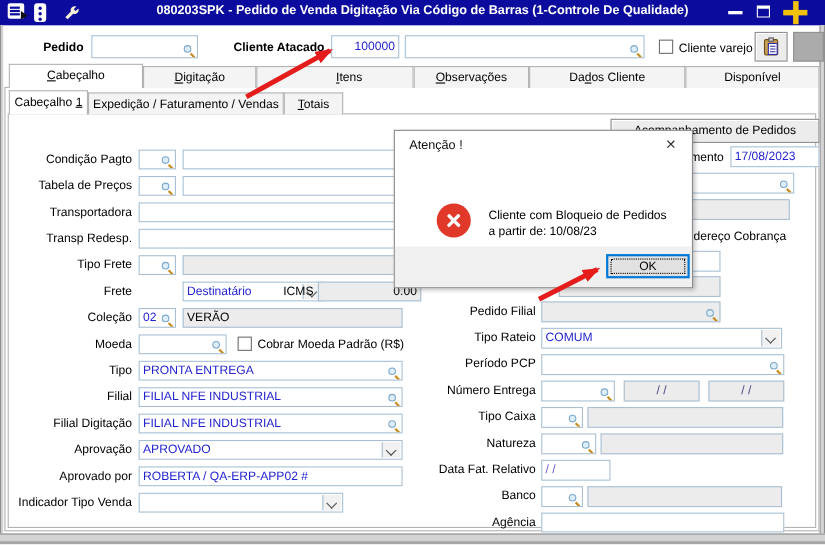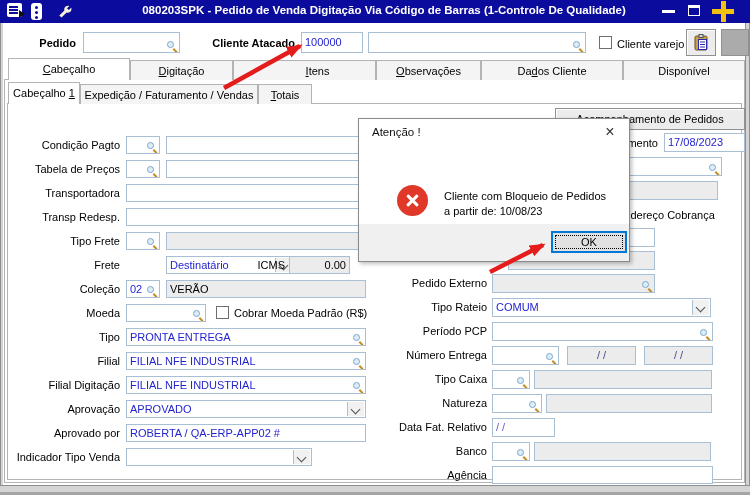--- a/index.html
+++ b/index.html
@@ -105,21 +105,21 @@
 
   <div class="frame-left"></div>
   <div class="frame-right"></div>
   <div class="frame-bottom"></div>
 
   <div class="lbl b" style="left:0;top:37px;width:76px;">Pedido</div>
   <div class="fld" style="left:83px;top:32px;width:97px;height:21px;line-height:19px;">
       <span class="mag"></span>
     </div>
   <div class="lbl b" style="left:190px;top:37px;width:105px;">Cliente Atacado</div>
-  <div class="fld vblue" style="left:301px;top:32px;width:62px;height:21px;line-height:19px;">100000</div>
+  <div class="fld vblue" style="left:301px;top:32px;width:62px;height:21px;line-height:19px;text-align:right;">100000</div>
   <div class="fld" style="left:368px;top:32px;width:218px;height:21px;line-height:19px;">
       <span class="mag"></span>
     </div>
   <span class="cb" style="left:599px;top:36px;"></span>
   <div class="lbl l" style="left:617px;top:38px;width:70px;">Cliente varejo</div>
   <div class="btn" style="left:686px;top:29px;width:30px;height:27px;">
     <svg width="20" height="20" viewBox="0 0 20 20" style="margin-top:3px;">
       <rect x="4" y="3" width="12" height="14" rx="1.5" fill="#c9a050" stroke="#6b4e16"></rect>
       <rect x="8" y="1.5" width="4" height="3" fill="#d6d6d6" stroke="#555"></rect>
       <rect x="7.5" y="6.5" width="8" height="10" fill="#fff" stroke="#2b2bb0"></rect>
@@ -163,21 +163,21 @@
 
   <div class="lbl" style="left:0;top:235px;width:120px;">Tipo Frete</div>
   <div class="fld" style="left:126px;top:232px;width:34px;">
       <span class="mag"></span>
     </div>
   <div class="fld ro" style="left:166px;top:232px;width:200px;"></div>
 
   <div class="lbl" style="left:0;top:259px;width:120px;">Frete</div>
   <div class="fld vblue" style="left:126px;top:256px;width:128px;margin-left:40px;">Destinatário<span class="dd-btn"></span></div>
   <div class="lbl" style="left:230px;top:259px;width:55px;">ICMS</div>
-  <div class="fld ro num" style="left:289px;top:256px;width:61px;">0.00</div>
+  <div class="fld ro num" style="left:289px;top:256px;width:94px;">0.00</div>
 
   <div class="lbl" style="left:0;top:283px;width:120px;">Coleção</div>
   <div class="fld vblue" style="left:126px;top:280px;width:34px;">02<span class="mag"></span></div>
   <div class="fld ro" style="left:166px;top:280px;width:200px;">VERÃO</div>
 
   <div class="lbl" style="left:0;top:307px;width:120px;">Moeda</div>
   <div class="fld" style="left:126px;top:304px;width:80px;">
       <span class="mag"></span>
     </div>
   <span class="cb" style="left:216px;top:306px;"></span>
@@ -212,21 +212,21 @@
       <span class="mag"></span>
     </div>
   <div class="fld ro" style="left:508px;top:181px;width:210px;height:19px;"></div>
 
   <span class="cb" style="left:600px;top:207px;"></span>
   <div class="lbl l" style="left:617px;top:209px;width:110px;">Endereço Cobrança</div>
 
   <div class="fld" style="left:508px;top:228px;width:147px;height:19px;"></div>
   <div class="fld ro" style="left:508px;top:251px;width:147px;height:19px;"></div>
 
-  <div class="lbl" style="left:340px;top:277px;width:147px;">Pedido Externo</div>
+  <div class="lbl" style="left:340px;top:277px;width:147px;">Pedido Filial</div>
   <div class="fld ro" style="left:492px;top:274px;width:163px;height:19px;">
       <span class="mag"></span>
     </div>
 
   <div class="lbl" style="left:340px;top:301px;width:147px;">Tipo Rateio</div>
   <div class="fld vblue" style="left:492px;top:298px;width:219px;height:19px;">COMUM<span class="dd-btn"></span></div>
 
   <div class="lbl" style="left:340px;top:325px;width:147px;">Período PCP</div>
   <div class="fld" style="left:492px;top:322px;width:221px;height:19px;">
       <span class="mag"></span>

